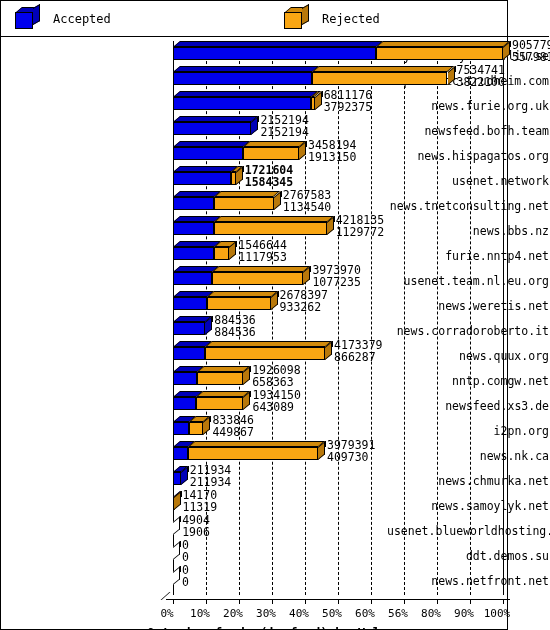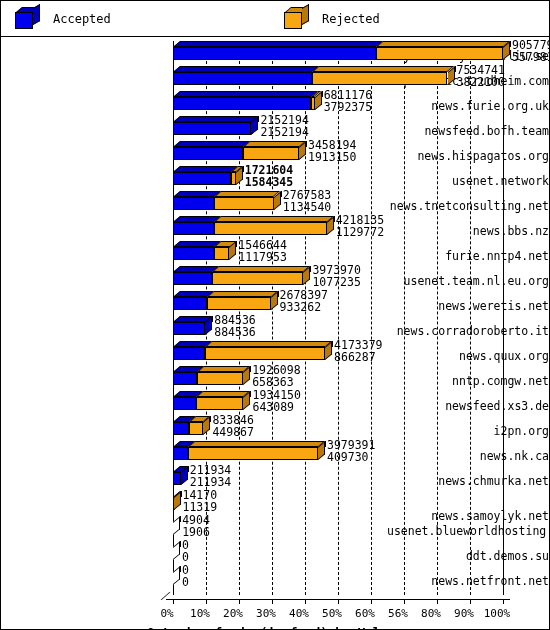--- a/index.html
+++ b/index.html
@@ -3,21 +3,21 @@
 <meta charset="utf-8">
 <style>
   html,body{margin:0;padding:0;}
   body{
     width:550px;height:630px;
     background:#ffffff;
     font-family:"DejaVu Sans Mono","Liberation Mono",monospace;
     overflow:hidden;
   }
   #root{
-    position:relative;width:550px;height:630px;
+    position:relative;width:508px;height:630px;
     border:1px solid #000;box-sizing:border-box;
     background:#fff;
     padding-left:20px;
   }
   
   #legend{
     position:absolute;left:0;top:0;width:548px;height:36px;
     border-bottom:1px solid #000;box-sizing:border-box;
   }
   .legend-entry{position:absolute;top:0;height:36px;display:flex;align-items:center;}
@@ -390,21 +390,21 @@
             <div class="seg-top acc" style="left: 0px; width: 7.72133px;"></div>
             <div class="seg-side acc" style="left: 7.72133px; top: 6px;"></div>
           </div>
           <div class="values" style="left: 188.721px; top: -1px;">
             <div>211934</div>
             <div>211934</div>
           </div>
           <div class="notch" style="left: 186.721px; top: 0px;"></div>
         </div>
         <div class="row" style="top: 454px; height: 25px;">
-          <div class="cat-label" style="width: 162px; top: 16px;">news.samoylyk.net</div>
+          <div class="cat-label" style="width: 162px; top: 6px;">news.samoylyk.net</div>
           <div class="bar-wrap" style="left: 172px; width: 1px;">
             <div class="seg acc" style="left: 0px; width: 0.412382px;"></div>
             <div class="seg-top acc" style="left: 0px; width: 0.412382px;"></div>
             <div class="seg-side rej" style="left: 0.516252px; top: 6px;"></div>
           </div>
           <div class="values" style="left: 181.516px; top: -1px;">
             <div>14170</div>
             <div>11319</div>
           </div>
           <div class="notch" style="left: 179.516px; top: 0px;"></div>

